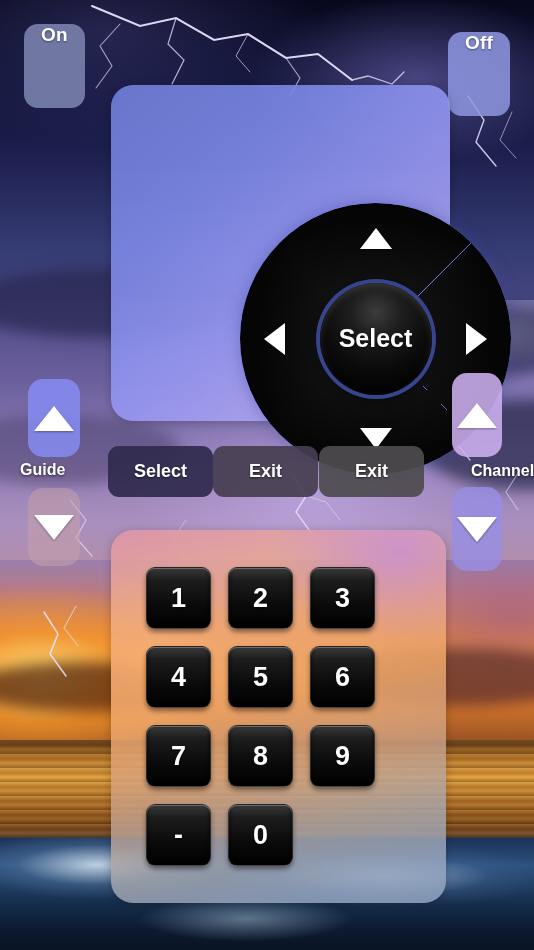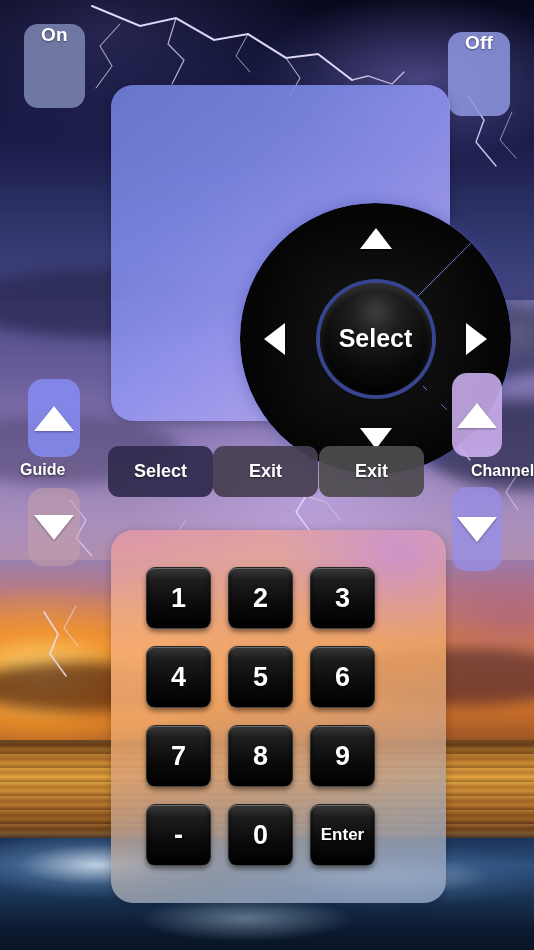--- a/index.html
+++ b/index.html
@@ -372,16 +372,13 @@
     </div>
   <div class="key">
       <span>9</span>
     </div>
   <div class="key">
       <span>-</span>
     </div>
   <div class="key">
       <span>0</span>
     </div>
-  <div class="key small">
-      <span>Enter</span>
-    </div>
 </div>
 
 </body></html>

